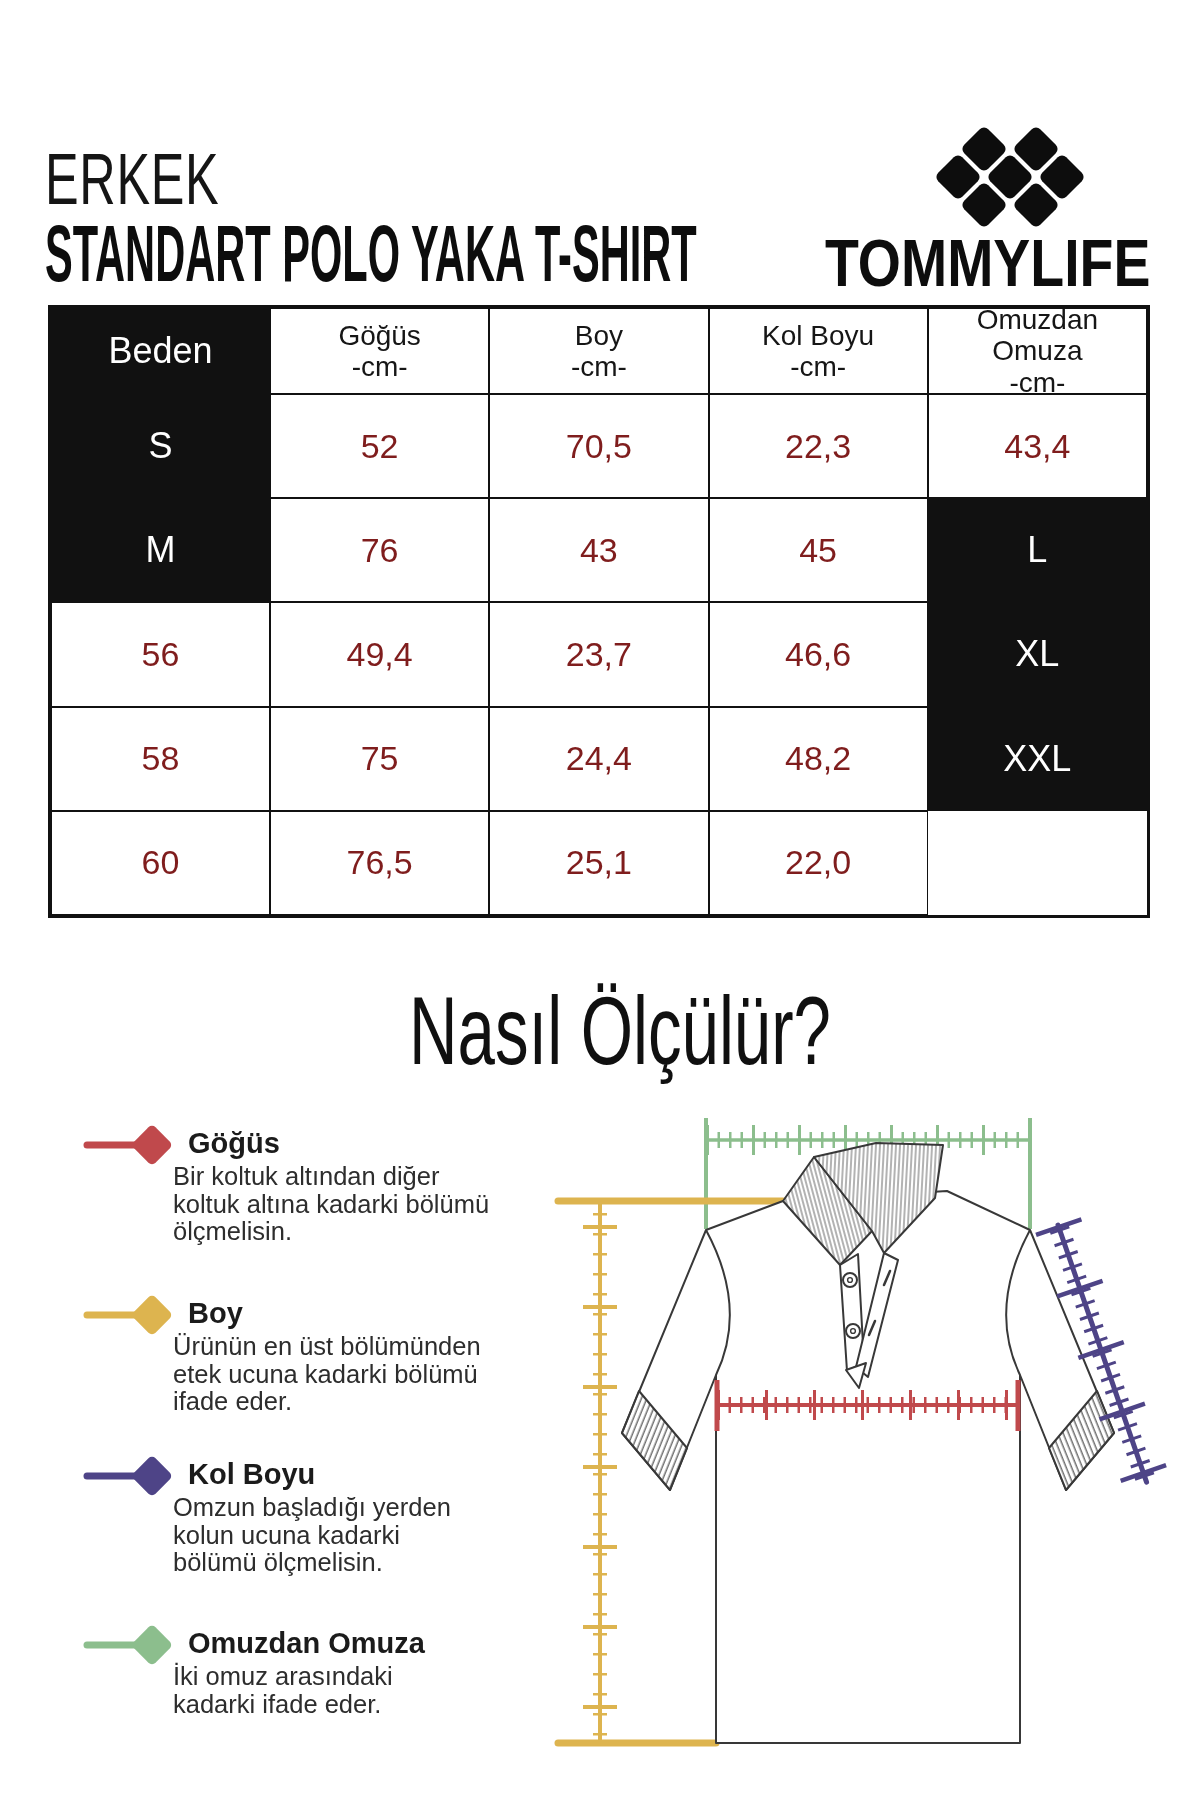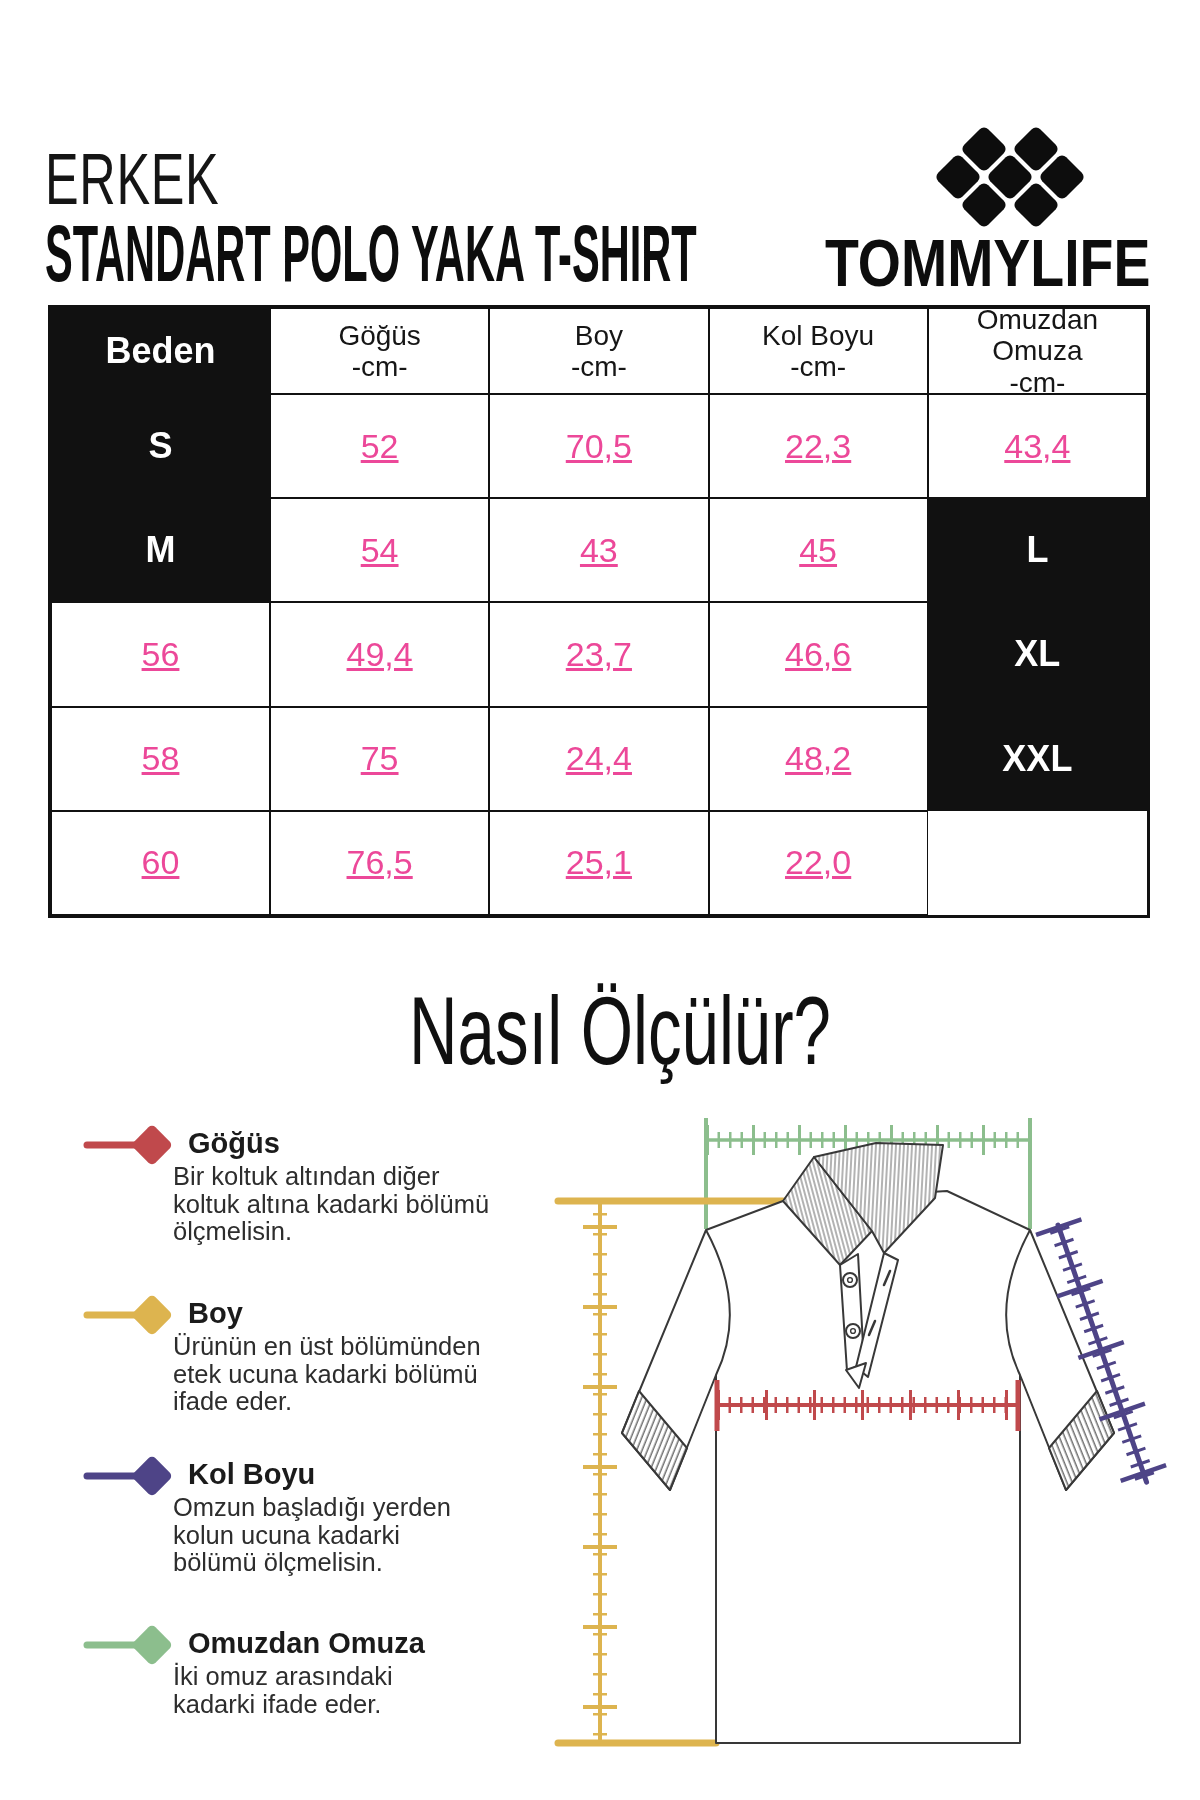--- a/index.html
+++ b/index.html
@@ -28,24 +28,24 @@
   .size-table {
     position:absolute; left:48px; top:272px; width:1102px; height:613px;
     border:3px solid #111; box-sizing:border-box;
     display:grid; grid-template-columns:219px repeat(4,1fr);
     grid-template-rows:86px repeat(5,1fr); background:#fff;
   }
   .cell {
     border:1.5px solid #111; display:flex; flex-direction:column;
     align-items:center; justify-content:center; text-align:center;
   }
-  .size-col { background:#111; color:#fff; border-color:#111; font-size:36px;font-weight:bold; }
+  .size-col { background:#111; color:#fff; border-color:#111; font-size:36px; }
   .head-label { font-size:28px; line-height:1.12; white-space:pre-line; color:#161616; }
   .head-unit  { font-size:28px; line-height:1.12; color:#161616; }
-  .val { font-size:34px; color:#ec4899;text-decoration:underline; }
+  .val { font-size:34px; color:#7f1d1d; }
   
   .measure-title {
     position:absolute; left:40px; top:948px; width:1160px; text-align:center;
     font-size:96px; font-weight:400; line-height:1.05; color:#101010;
     transform:scaleX(0.70); transform-origin:center top; white-space:nowrap;
   }
   .legend-item { position:absolute; left:75px; width:480px; height:165px; }
   .legend-icon { position:absolute; left:0; top:0; }
   .legend-title { position:absolute; left:113px; top:11px; font-size:29px; font-weight:700; color:#1b1b1b; }
   .legend-text  { position:absolute; left:98px; top:47px; font-size:25.5px; line-height:27.5px; color:#2d2d2d; white-space:nowrap; }
@@ -99,21 +99,21 @@
         <div>S</div>
       </div>
     <div class="cell val">52</div>
     <div class="cell val">70,5</div>
     <div class="cell val">22,3</div>
     <div class="cell val">43,4</div>
 
     <div class="cell size-col">
         <div>M</div>
       </div>
-    <div class="cell val">54</div>
+    <div class="cell val">76</div>
     <div class="cell val">43</div>
     <div class="cell val">45</div>
 
     <div class="cell size-col">
         <div>L</div>
       </div>
     <div class="cell val">56</div>
     <div class="cell val">49,4</div>
     <div class="cell val">23,7</div>
     <div class="cell val">46,6</div>

